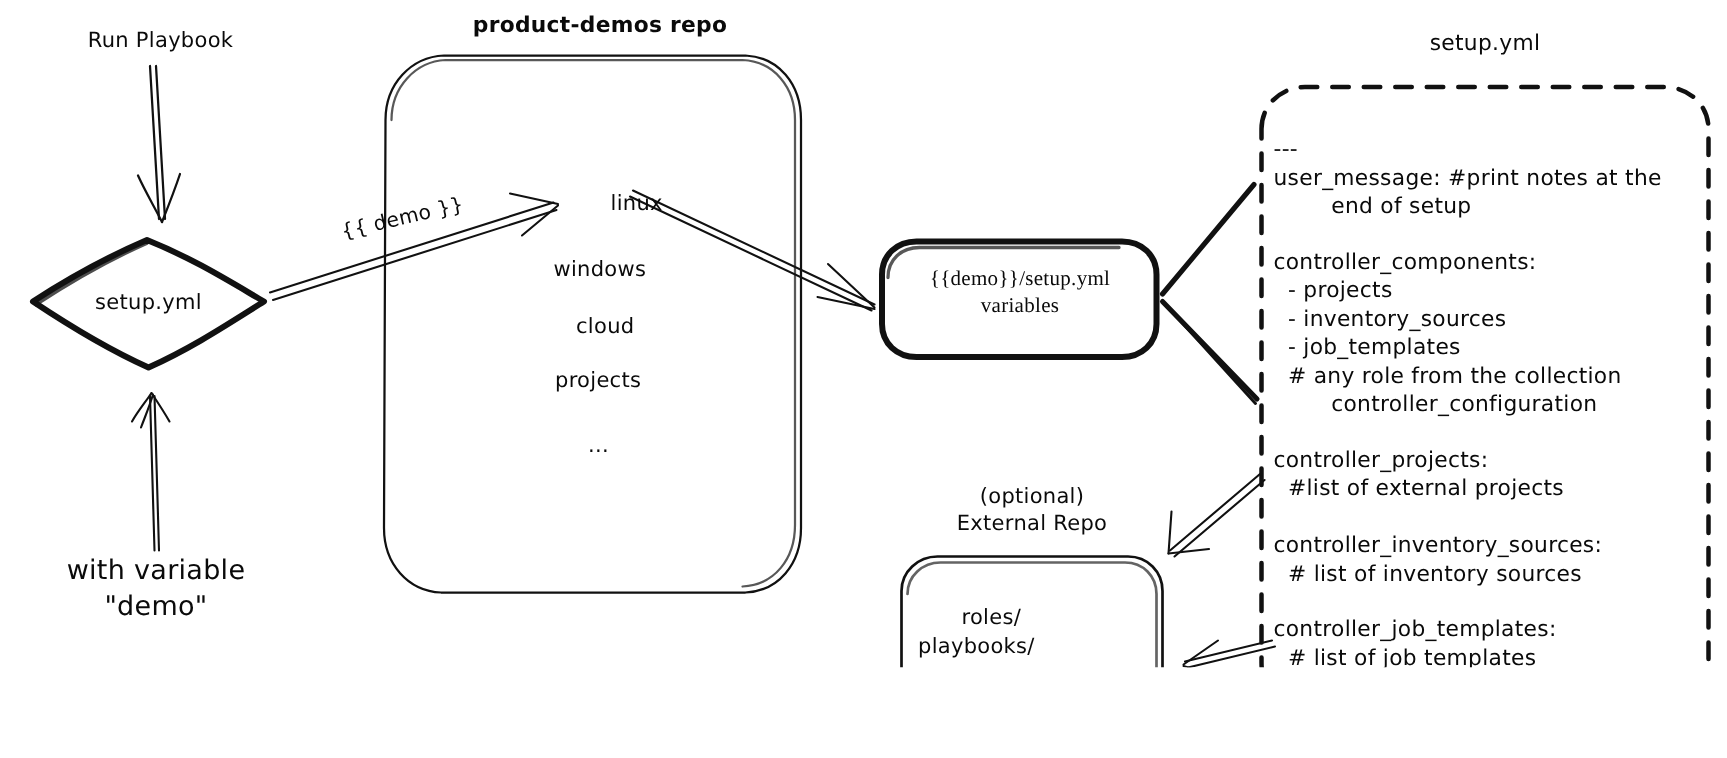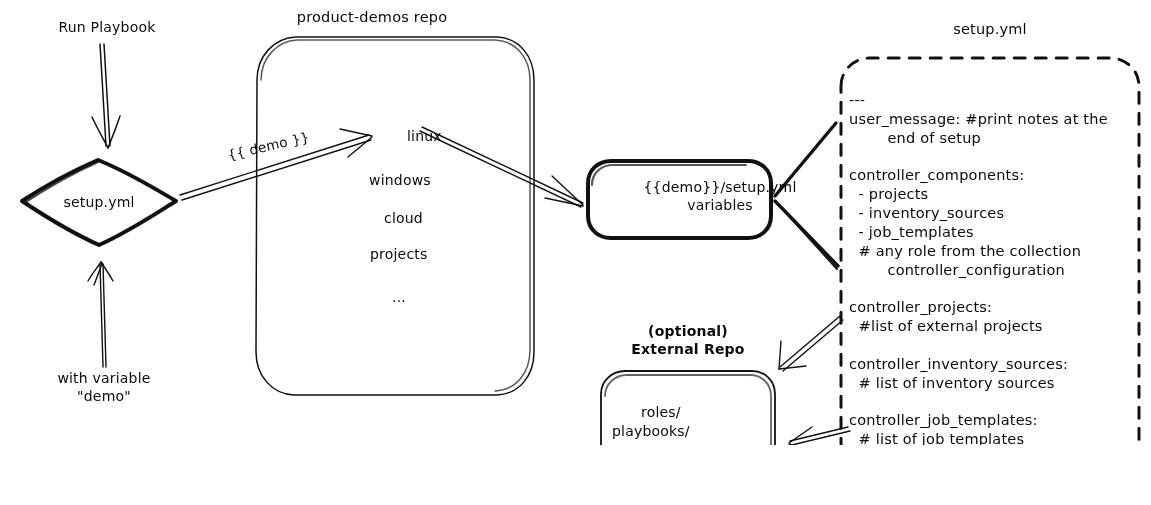--- a/index.html
+++ b/index.html
@@ -36,21 +36,21 @@
   .node-text {
     font-size: 14px;
   }
   .title-text {
     font-size: 14.5px;
   }
   .code-text {
     font-size: 14.5px;
     line-height: 1.30;
   }
-  .small-note { font-size: 14px; }
+  .small-note { font-size: 18px; }
   .rot-demo {
     font-size: 13.5px;
     transform: rotate(-13deg);
     transform-origin: left center;
   }
 </style>
 </head>
 <body>
 
 <div id="canvas">
@@ -147,34 +147,34 @@
     </g>
   </svg>
 
   <div class="lbl node-text ctr" style="left:107px; top:18px;">Run Playbook</div>
 
   <div class="lbl small-note ctr" style="left:104px; top:369px;">with variable
 "demo"</div>
 
   <div class="lbl node-text ctr" style="left:99px; top:193px;">setup.yml</div>
 
-  <div class="lbl title-text ctr" style="left:372px; top:8px;">product-demos repo</div>
+  <div class="lbl title-text ctr" style="left:400px; top:8px;font-weight:bold;">product-demos repo</div>
 
   <div class="lbl rot-demo" style="left:228px; top:147px;">{{ demo }}</div>
 
   <div class="lbl node-text" style="left:380px; top:127px;margin-left:27px;">linux</div>
   <div class="lbl node-text" style="left:369px; top:171px;">windows</div>
   <div class="lbl node-text" style="left:384px; top:209px;">cloud</div>
   <div class="lbl node-text" style="left:370px; top:245px;">projects</div>
   <div class="lbl node-text" style="left:392px; top:288px;">...</div>
 
-  <div class="lbl node-text ctr" style="left:720px; top:178px;">{{demo}}/setup.yml
+  <div class="lbl node-text ctr" style="left:680px; top:178px;font-family:Liberation Serif, serif;">{{demo}}/setup.yml
 variables</div>
 
-  <div class="lbl node-text ctr" style="left:688px; top:322px;font-weight:bold;">(optional)
+  <div class="lbl node-text ctr" style="left:688px; top:322px;">(optional)
 External Repo</div>
 
   <div class="lbl node-text" style="left:612px; top:403px;margin-left:29px;">roles/</div>
   <div class="lbl node-text" style="left:612px; top:422px;">playbooks/</div>
   <div class="lbl node-text" style="left:612px; top:441px;">....</div>
 
   <div class="lbl title-text ctr" style="left:990px; top:20px;">setup.yml</div>
 
   <div class="lbl code-text" id="setupyml-body" style="left:849px; top:91px;">---
 user_message: #print notes at the

